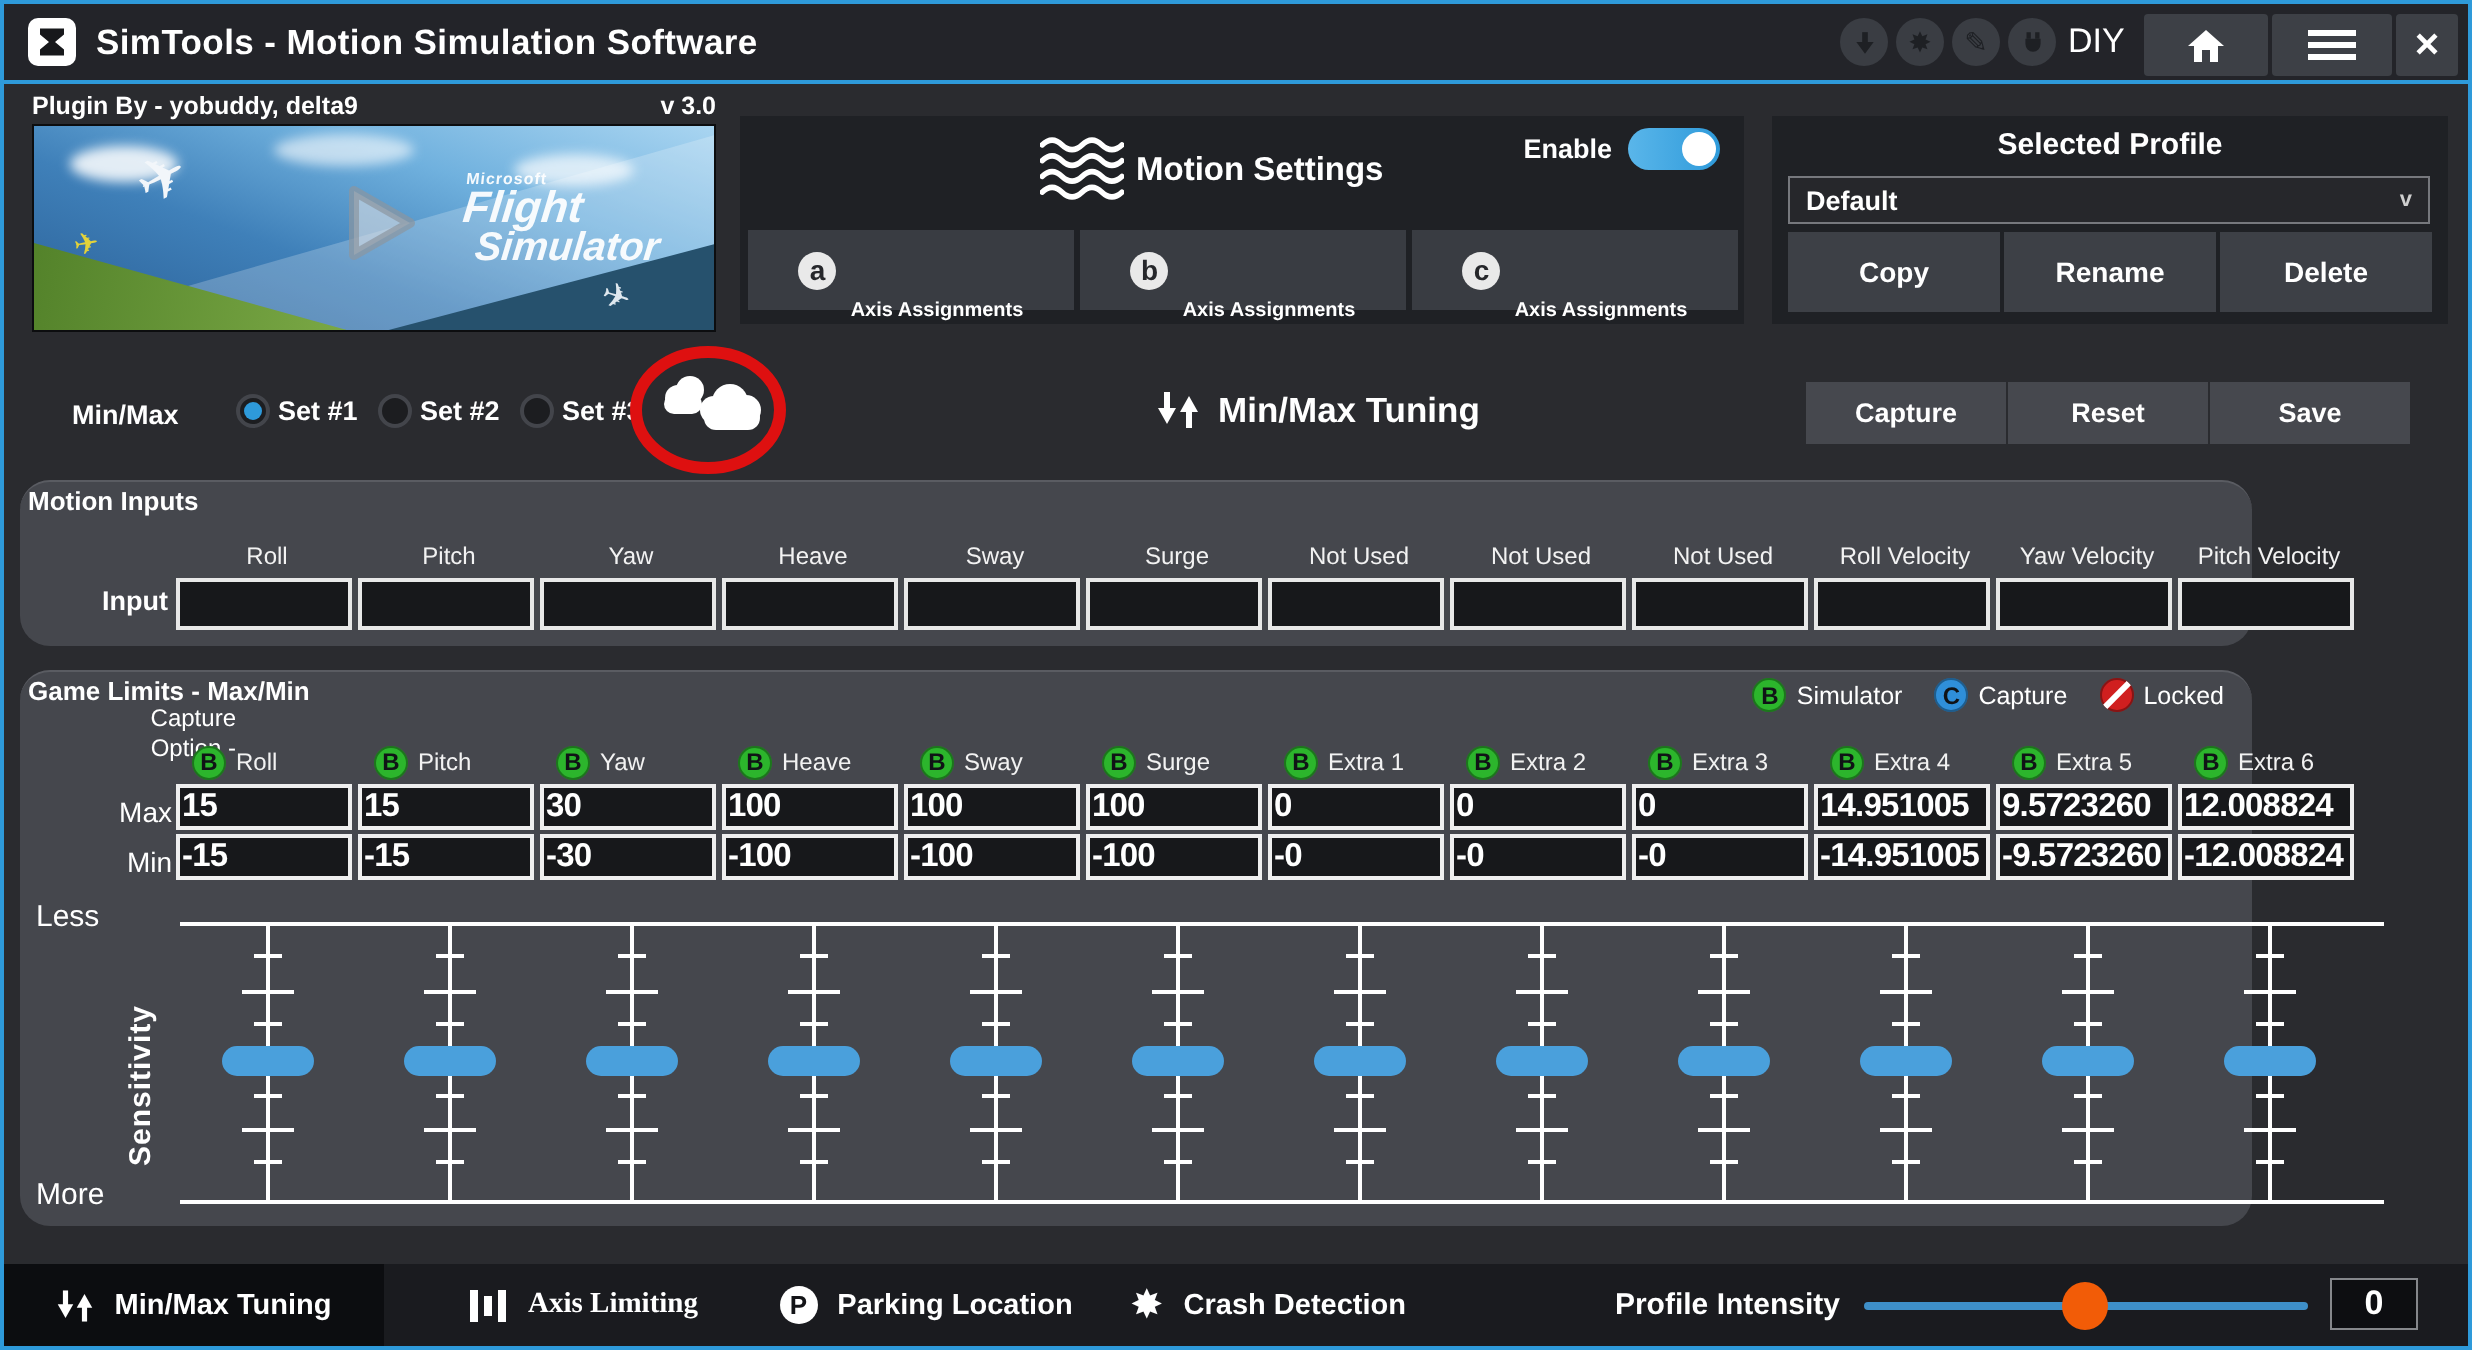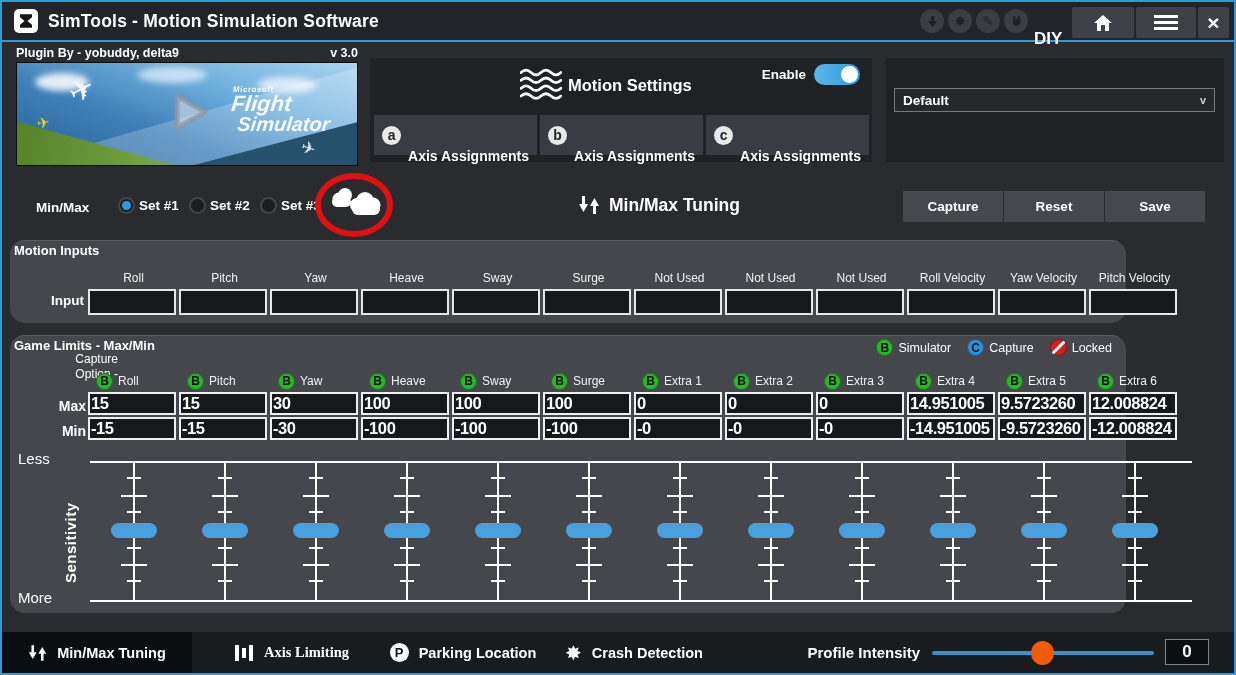--- a/index.html
+++ b/index.html
@@ -7,21 +7,21 @@
     background:#2a2b2f;overflow:hidden;font-family:"Liberation Sans","DejaVu Sans",sans-serif;color:#fff;
     -webkit-font-smoothing:antialiased;}
   
   .titlebar{position:absolute;left:0;top:0;right:0;height:38px;background:#232429;border-bottom:2px solid #2e9ada;}
   .logo{position:absolute;left:12px;top:7px;width:24px;height:24px;background:#fff;border-radius:5px;
     display:flex;align-items:center;justify-content:center;}
   .app-title{position:absolute;left:46px;top:0;line-height:38px;font-size:17.5px;font-weight:bold;letter-spacing:.2px;}
   .tb-circles{position:absolute;left:918px;top:7px;display:flex;gap:4px;}
   .circ{width:24px;height:24px;border-radius:50%;background:#3a3d43;color:#1e2024;display:flex;
     align-items:center;justify-content:center;font-size:14px;font-weight:bold;}
-  .diy{position:absolute;left:1032px;top:18px;line-height:38px;font-size:17px;font-weight:bold;}
+  .diy{position:absolute;left:1032px;top:0;line-height:38px;font-size:17px;font-weight:normal;}
   .win-btn{position:absolute;top:5px;height:31px;background:#3d4046;border-radius:2px;display:flex;
     align-items:center;justify-content:center;}
   .win-btn.home{left:1070px;width:62px;}
   .win-btn.menu{left:1134px;width:60px;flex-direction:column;gap:3px;}
   .win-btn.close{left:1196px;width:31px;font-size:21px;font-weight:bold;line-height:1;}
   .menu-bar{width:24px;height:3px;background:#fff;}
   
   .plugin{position:absolute;left:14px;top:44px;width:342px;height:120px;}
   .plugin-head{display:flex;justify-content:space-between;font-size:12.5px;font-weight:bold;height:15px;}
   .game-img{position:relative;margin-top:1px;height:102px;border:1px solid #0c0d0f;overflow:hidden;
@@ -42,21 +42,21 @@
   .wave-icon{position:absolute;left:150px;top:10px;}
   .ms-title{position:absolute;left:198px;top:18px;font-size:16.5px;font-weight:bold;}
   .enable-wrap{position:absolute;right:12px;top:6px;display:flex;align-items:center;gap:8px;}
   .enable-label{font-size:13.5px;font-weight:bold;}
   .toggle{width:46px;height:21px;border-radius:11px;background:linear-gradient(90deg,#5ab6ea,#2e9ada);position:relative;}
   .toggle::after{content:'';position:absolute;right:2px;top:2px;width:17px;height:17px;border-radius:50%;background:#fff;}
   .axis-row{position:absolute;left:4px;top:57px;display:flex;gap:3px;}
   .axis-btn{width:163px;height:40px;background:#393c42;display:flex;align-items:center;justify-content:center;gap:7px;}
   .axis-badge{width:19px;height:19px;border-radius:50%;background:#e9e9e9;color:#26272b;font-weight:bold;font-size:14px;
     display:flex;align-items:center;justify-content:center;}
-  .axis-btn-label{font-size:14px;font-weight:bold;margin-top:41px;}
+  .axis-btn-label{font-size:10px;font-weight:bold;margin-top:41px;}
   .profile-panel{position:absolute;left:884px;top:56px;width:338px;height:104px;background:#1f2125;}
   .pp-title{text-align:center;font-size:15px;font-weight:bold;padding-top:6px;}
   .dropdown{position:absolute;left:8px;top:30px;width:321px;height:24px;background:#26272b;border:1px solid #76787d;
     box-sizing:border-box;display:flex;align-items:center;justify-content:space-between;padding:0 8px;}
   .dd-value{font-size:13.5px;font-weight:bold;}
   .dd-caret{font-size:11px;color:#cfcfcf;font-weight:bold;}
   .pp-btns{position:absolute;left:8px;top:58px;display:flex;gap:2px;}
   .p-btn{width:106px;height:40px;background:#3d4046;display:flex;align-items:center;justify-content:center;
     font-size:14px;font-weight:bold;}
   
@@ -88,21 +88,21 @@
   .legend-item{display:flex;align-items:center;gap:5px;font-size:12.5px;}
   .badge{width:17px;height:17px;border-radius:50%;display:inline-flex;align-items:center;justify-content:center;
     font-weight:bold;font-size:12px;color:#101316;position:relative;overflow:hidden;flex:none;box-shadow:inset 0 0 0 1px rgba(0,0,0,.35);}
   .badge.locked::after{content:'';position:absolute;left:0;top:7px;width:17px;height:3px;background:#fff;transform:rotate(-45deg);}
   .capture-option{position:absolute;left:28px;top:16px;width:80px;text-align:right;font-size:12px;line-height:15px;}
   .gl-cols{position:absolute;left:78px;top:34px;display:flex;}
   .gl-col{width:91px;}
   .gl-head{height:22px;display:flex;align-items:center;gap:5px;padding-left:8px;font-size:12px;color:#f2f2f2;white-space:nowrap;}
   .limit-input{width:88px;height:23px;box-sizing:border-box;background:#17181b;border:2px solid #efefef;color:#fff;
     font-family:inherit;font-size:16.5px;font-weight:bold;letter-spacing:-.4px;padding:0 1px;display:block;margin-bottom:2px;}
-  .row-label{position:absolute;left:30px;width:46px;text-align:right;font-size:14px;font-weight:bold;line-height:23px;}
+  .row-label{position:absolute;left:30px;width:46px;text-align:right;font-size:14px;font-weight:normal;line-height:23px;}
   .rail{position:absolute;left:80px;width:1102px;height:2px;background:#fff;}
   .sens-label{position:absolute;left:52px;top:133px;height:114px;writing-mode:vertical-rl;transform:rotate(180deg);
     display:flex;align-items:center;font-weight:bold;font-size:15px;letter-spacing:.5px;}
   .less-more{position:absolute;left:8px;width:56px;text-align:left;font-size:15px;}
   .sliders{position:absolute;left:78px;top:125px;height:139px;display:flex;}
   .slider{position:relative;width:91px;height:139px;}
   .vline{position:absolute;left:50%;top:0;height:139px;width:2px;margin-left:-1px;background:#fff;}
   .tick{position:absolute;left:50%;height:2px;background:#fff;transform:translateX(-50%);}
   .handle{position:absolute;left:50%;top:62px;width:46px;height:15px;margin-left:-23px;background:#4aa0dc;border-radius:8px;}
   
@@ -215,24 +215,30 @@
           <span class="axis-btn-label">Axis Assignments</span>
         </div>
         <div class="axis-btn">
           <span class="axis-badge">c</span>
           <span class="axis-btn-label">Axis Assignments</span>
         </div>
       </div>
   </div>
 
   <div class="profile-panel">
+    <div class="pp-title">Selected Profile</div>
     <div class="dropdown">
       <span class="dd-value">Default</span>
       <span class="dd-caret">v</span>
     </div>
+    <div class="pp-btns">
+        <div class="p-btn">Copy</div>
+        <div class="p-btn">Rename</div>
+        <div class="p-btn">Delete</div>
+      </div>
   </div>
 
   <div class="minmax-label">Min/Max</div>
   <div class="set-radios">
       <label class="radio-wrap">
         <span class="radio checked"></span>
         <span class="radio-label">Set #1</span>
       </label>
       <label class="radio-wrap">
         <span class="radio"></span>

